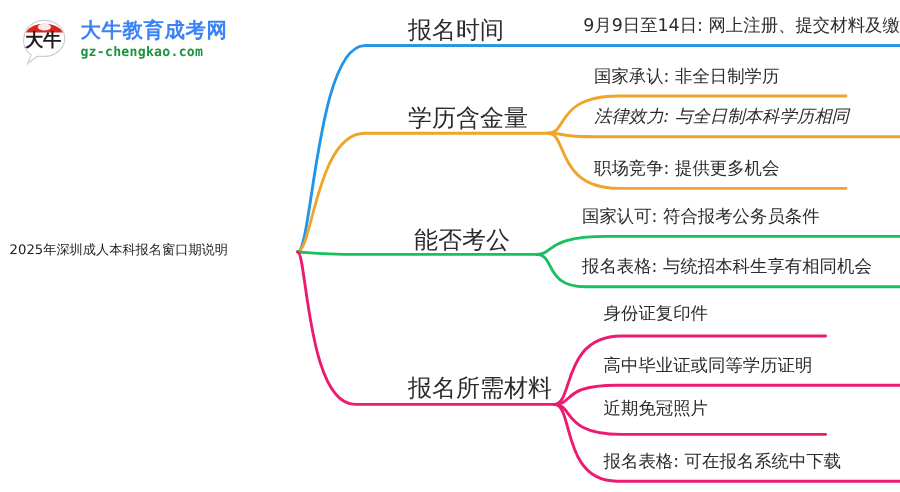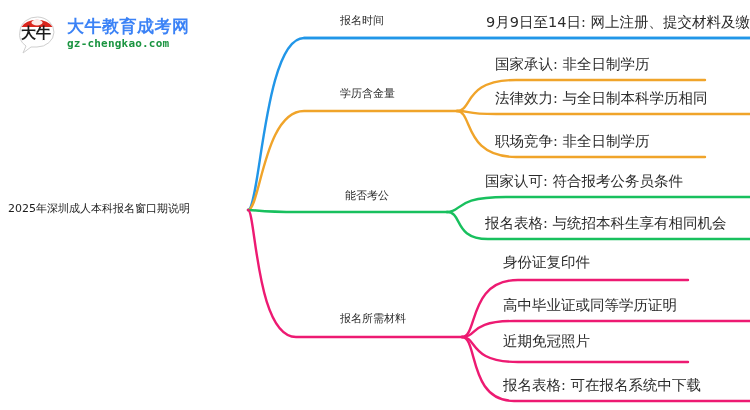--- a/index.html
+++ b/index.html
@@ -27,21 +27,21 @@
     font-size:15px;
     color:#2b2b2b;
     white-space:nowrap;
     line-height:1;
     font-family:"DejaVu Sans","Liberation Sans",sans-serif;
   }
   .root{
     font-size:11px;
     color:#1c1c1c;
   }
-  .branch-label{font-size:11px;color:#2b2b2b;}
+  .branch-label{font-size:20px;color:#2b2b2b;}
   .leaf-label{font-size:14.5px;color:#2b2b2b;}
 
   svg.links{position:absolute;left:0;top:0;width:750px;height:410px;overflow:visible;}
   svg.links path{fill:none;stroke-linecap:round;stroke-linejoin:round;}
 </style>
 </head>
 <body>
 
 <div id="stage">
 
@@ -79,22 +79,22 @@
       </g>
   </svg>
 
   <div class="node root" style="left:8px;top:203px;">2025年深圳成人本科报名窗口期说明</div>
 
   <div id="labels">
       <div class="node branch-label" style="left: 340px; top: 15px;">报名时间</div>
       <div class="node leaf-label" style="left: 486px; top: 15px;">9月9日至14日: 网上注册、提交材料及缴费</div>
       <div class="node branch-label" style="left: 340px; top: 88px;">学历含金量</div>
       <div class="node leaf-label" style="left: 495px; top: 57px;">国家承认: 非全日制学历</div>
-      <div class="node leaf-label" style="left: 495px; top: 91px;">法律效力: 与全日制本科学历相同</div>
-      <div class="node leaf-label" style="left: 495px; top: 134px;">职场竞争: 非全日制学历</div>
+      <div class="node leaf-label" style="left: 495px; top: 91px; font-style: italic;">法律效力: 与全日制本科学历相同</div>
+      <div class="node leaf-label" style="left: 495px; top: 134px;">职场竞争: 提供更多机会</div>
       <div class="node branch-label" style="left: 345px; top: 190px;">能否考公</div>
       <div class="node leaf-label" style="left: 485px; top: 174px;">国家认可: 符合报考公务员条件</div>
       <div class="node leaf-label" style="left: 485px; top: 216px;">报名表格: 与统招本科生享有相同机会</div>
       <div class="node branch-label" style="left: 340px; top: 313px;">报名所需材料</div>
       <div class="node leaf-label" style="left: 503px; top: 255px;">身份证复印件</div>
       <div class="node leaf-label" style="left: 503px; top: 298px;">高中毕业证或同等学历证明</div>
       <div class="node leaf-label" style="left: 503px; top: 334px;">近期免冠照片</div>
       <div class="node leaf-label" style="left: 503px; top: 378px;">报名表格: 可在报名系统中下载</div>
     </div>
 

